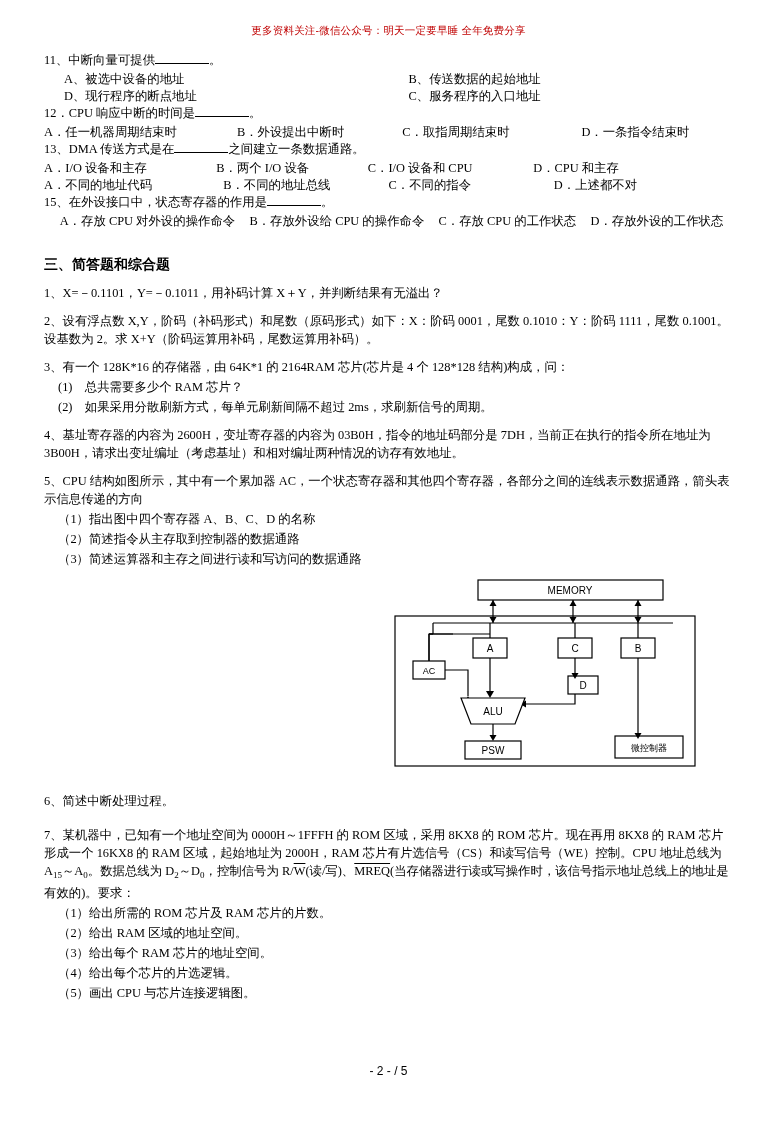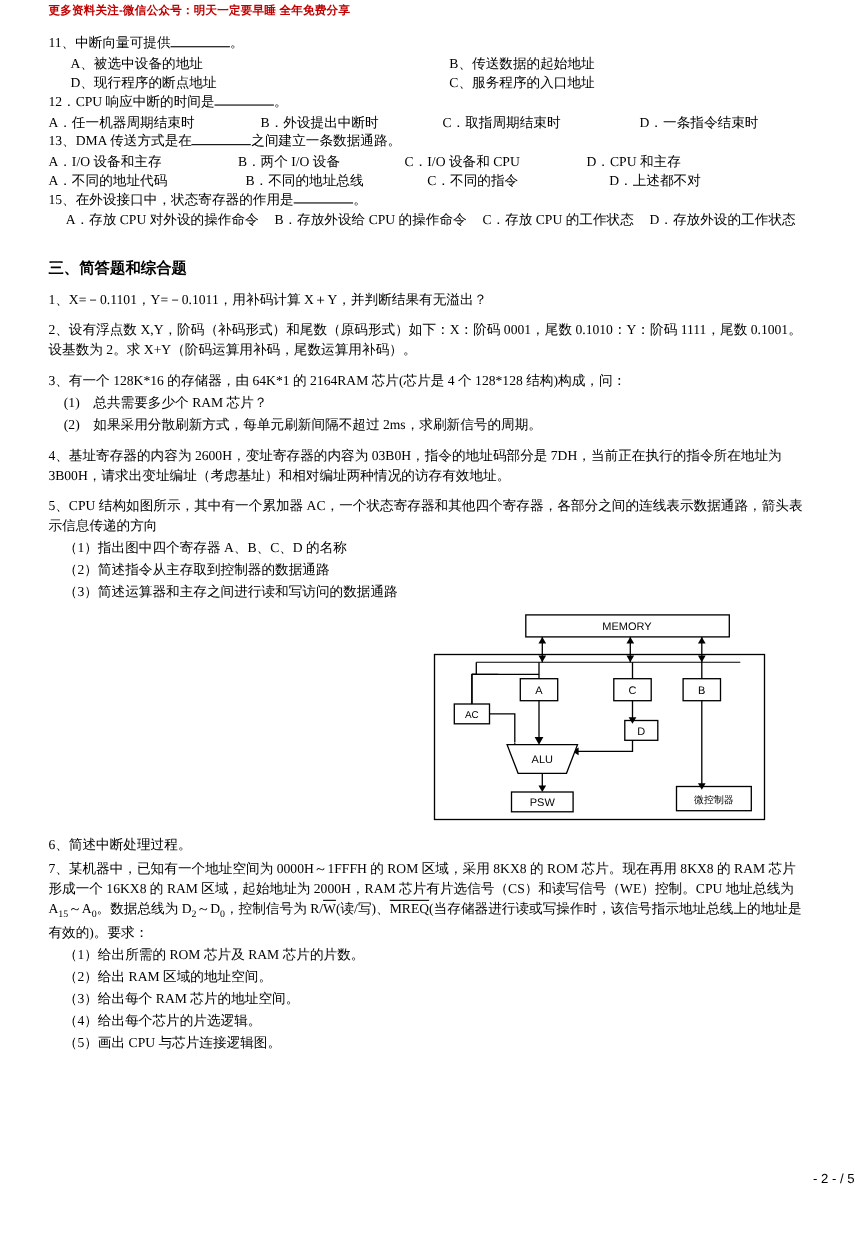--- a/index.html
+++ b/index.html
@@ -15,27 +15,27 @@
     color: #000000;
   }
   .page {
     position: relative;
     width: 777px;
     height: 1122px;
     box-sizing: border-box;
     padding: 0 44px;
   }
   .header-banner {
-    text-align: left;
+    text-align: center;
     color: #c00000;
     font-size: 10.5px;
     font-family: "Liberation Sans", sans-serif;
-    font-weight: bold;
+    font-weight: normal;
     letter-spacing: 0.2px;
-    padding-top: 3px;
+    padding-top: 24px;
     padding-bottom: 14px;
   }
   .q {
     font-size: 12.4px;
     line-height: 17px;
     margin: 0 0 2px 0;
   }
   .q-stem {
   }
   .opts-row {
@@ -63,21 +63,21 @@
     font-weight: bold;
     margin: 26px 0 10px 0;
   }
   .para {
     font-size: 12.4px;
     line-height: 18px;
     margin: 10px 0 0 0;
     text-indent: 0;
   }
   .para.tight {
-    margin-top: 4px;
+    margin-top: 16px;
   }
   .sub {
     font-size: 12.4px;
     line-height: 18px;
     margin: 2px 0 0 14px;
   }
   .sub2 {
     font-size: 12.4px;
     line-height: 18px;
     margin: 2px 0 0 14px;
@@ -85,21 +85,21 @@
   .diagram-wrap {
     margin: 8px 0 0 0;
     display: flex;
     justify-content: flex-end;
   }
   .footer {
     position: absolute;
     bottom: 44px;
     left: 0;
     width: 777px;
-    text-align: right;
+    text-align: center;
     font-size: 12px;
     font-family: "Liberation Sans", sans-serif;
   }
   sub { font-size: 9px; }
   .ovl { text-decoration: overline; }
 </style>
 </head>
 <body>
 
 <div class="page">

